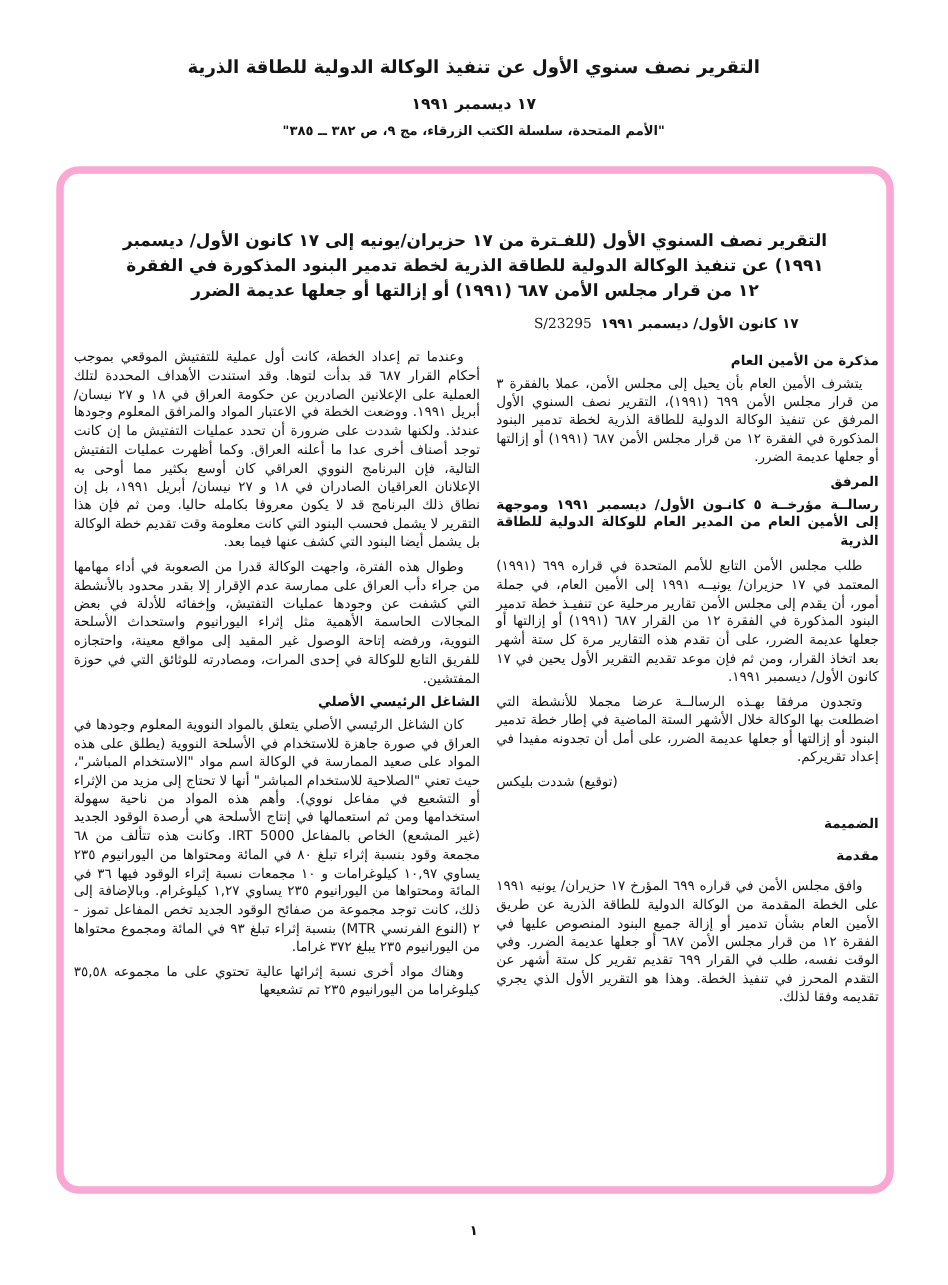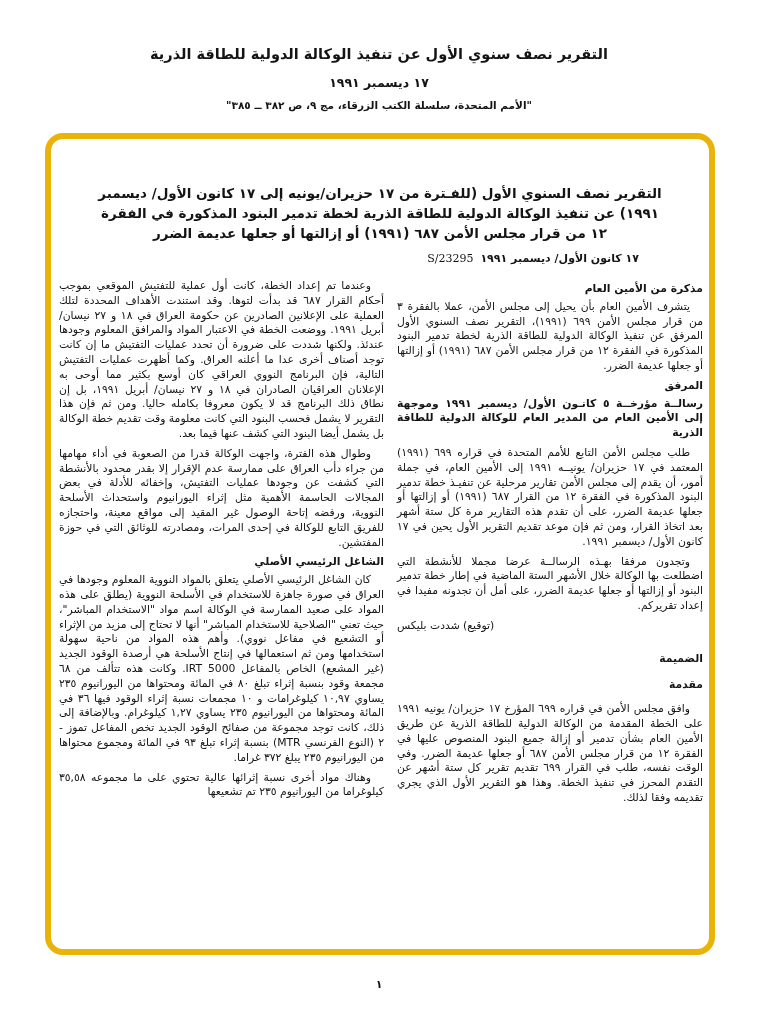--- a/index.html
+++ b/index.html
@@ -39,21 +39,21 @@
     font-weight: bold;
     margin-top: 9px;
   }
   
   .doc-frame {
     position: absolute;
     left: 45px;
     top: 133px;
     width: 658px;
     height: 810px;
-    border: 6px solid #eab308;
+    border: 6px solid #f9a8d4;
     border-radius: 18px;
     background: #ffffff;
   }
   .doc-content {
     position: absolute;
     inset: 0;
     padding: 44px 6px 0 8px;
     direction: rtl;
   }
   

